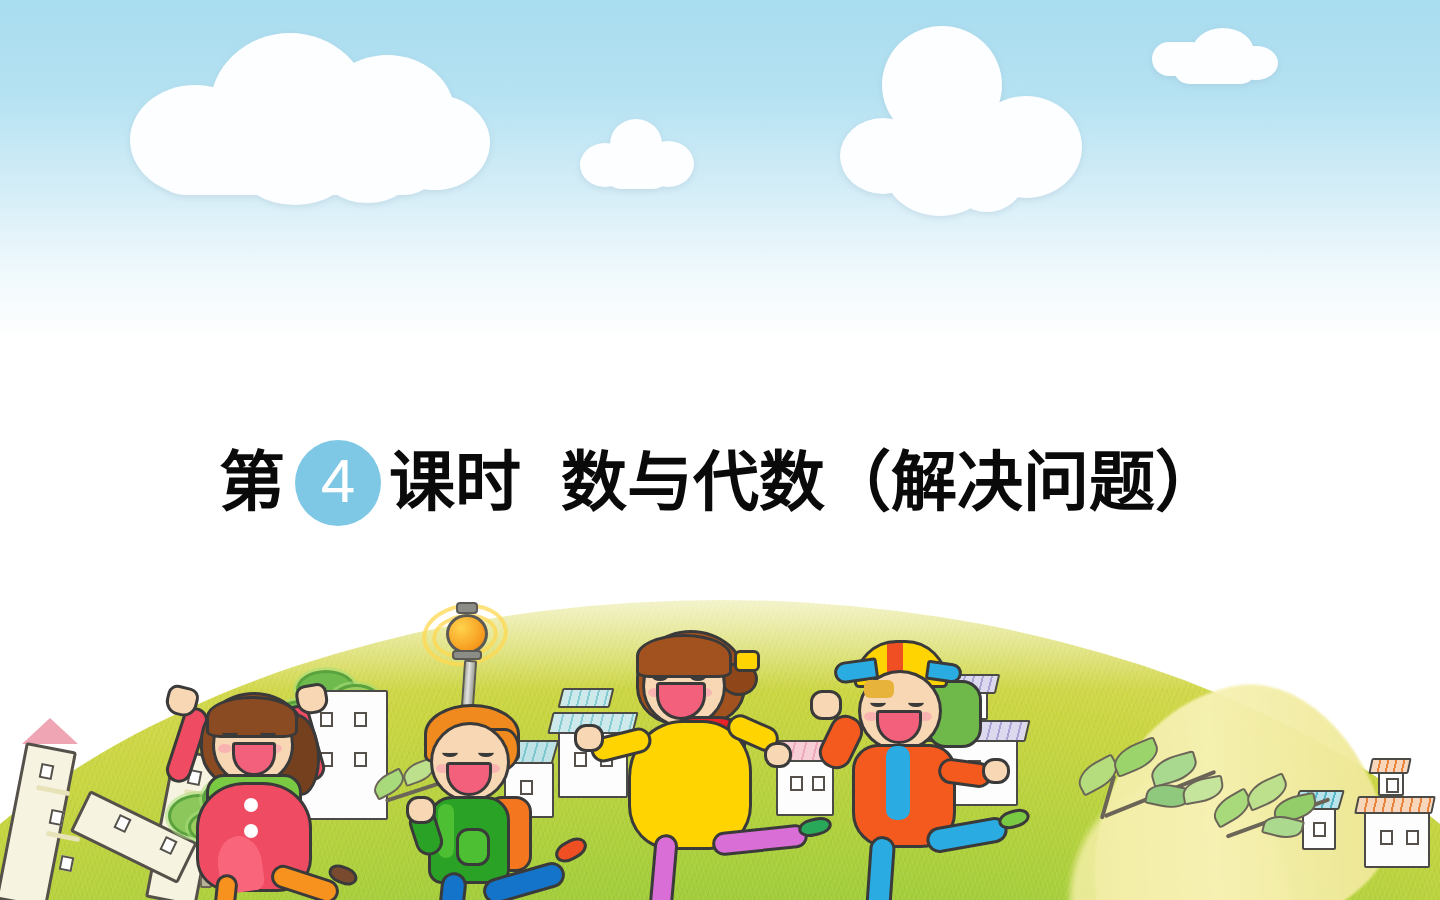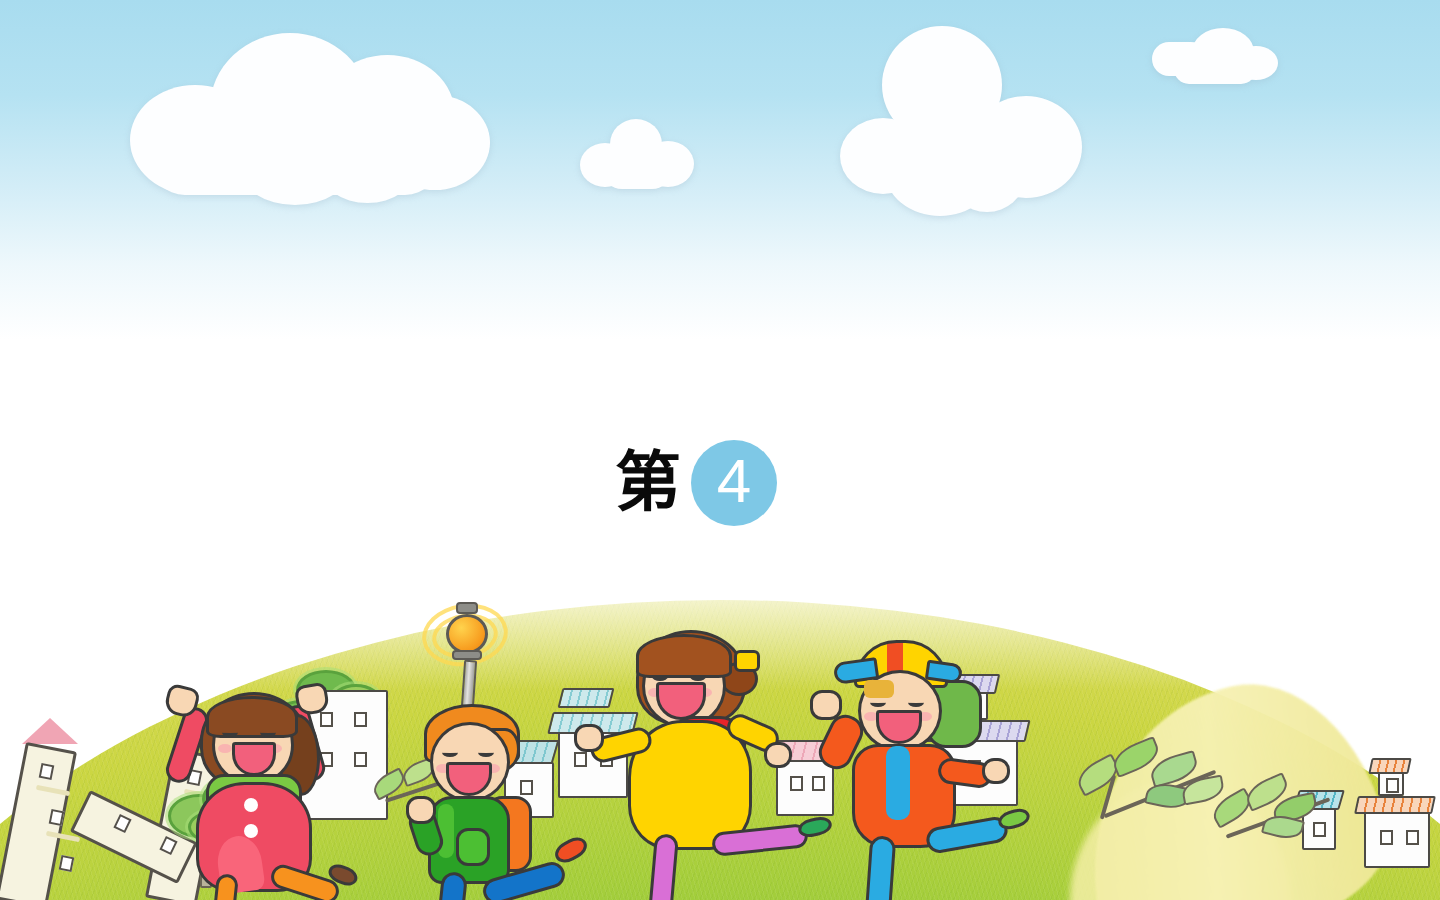--- a/index.html
+++ b/index.html
@@ -225,21 +225,23 @@
     <i style="left:82px;top:18px; width:44px;height:34px;"></i>
     <i style="left:22px;top:26px; width:82px;height:30px;border-radius:20px;"></i>
   </div>
 
 
   <div class="subtitle-row">
     <span class="sub-text">第</span>
     <span class="lesson-badge">
       <span>4</span>
     </span>
+    <span class="sub-text">课时</span>
     <span class="gap-wide"></span>
+    <span class="sub-text">数与代数（解决问题）</span>
   </div>
 
   <div class="ground-wrap">
     <div class="hill"></div>
     <div class="hill-grain"></div>
     <div class="path2"></div>
     <div class="path"></div>
     <div class="hill-fade"></div>
   </div>
 

